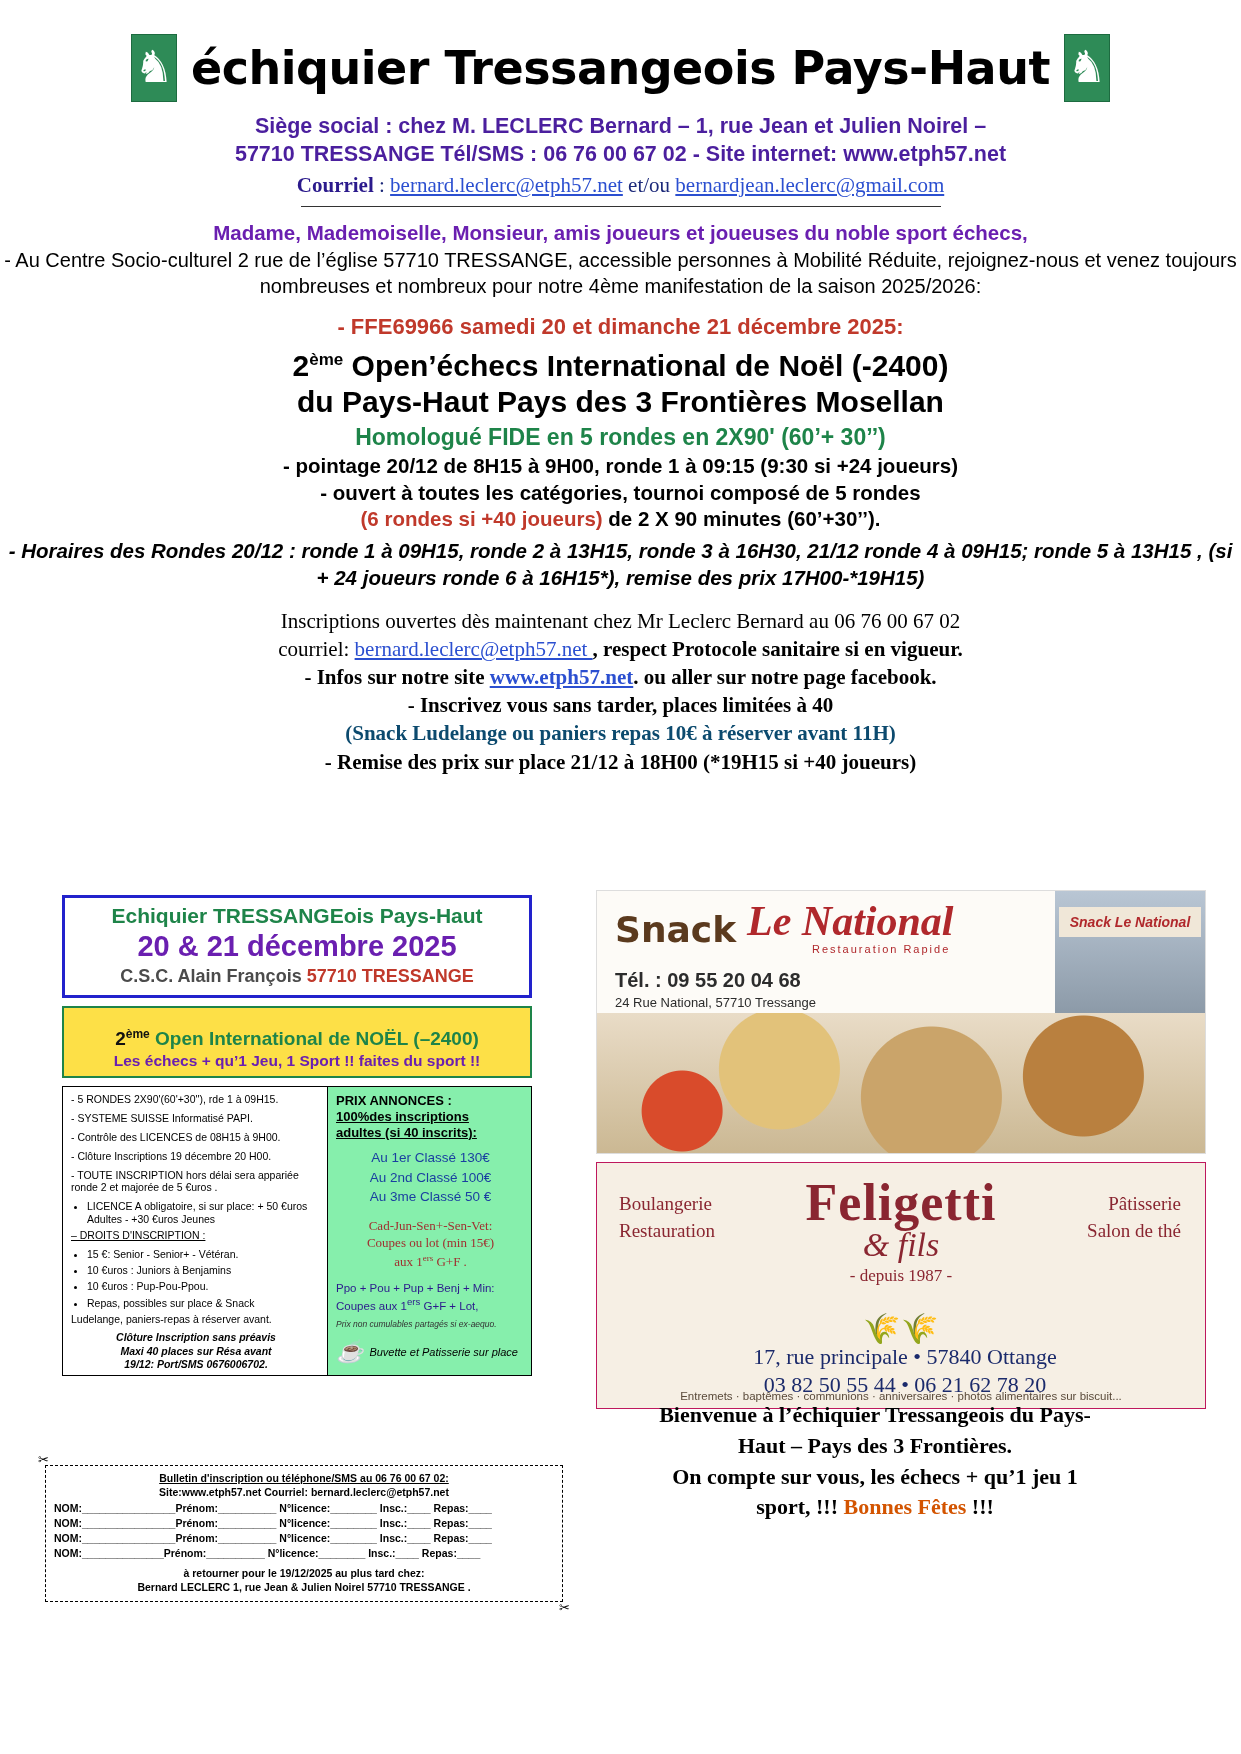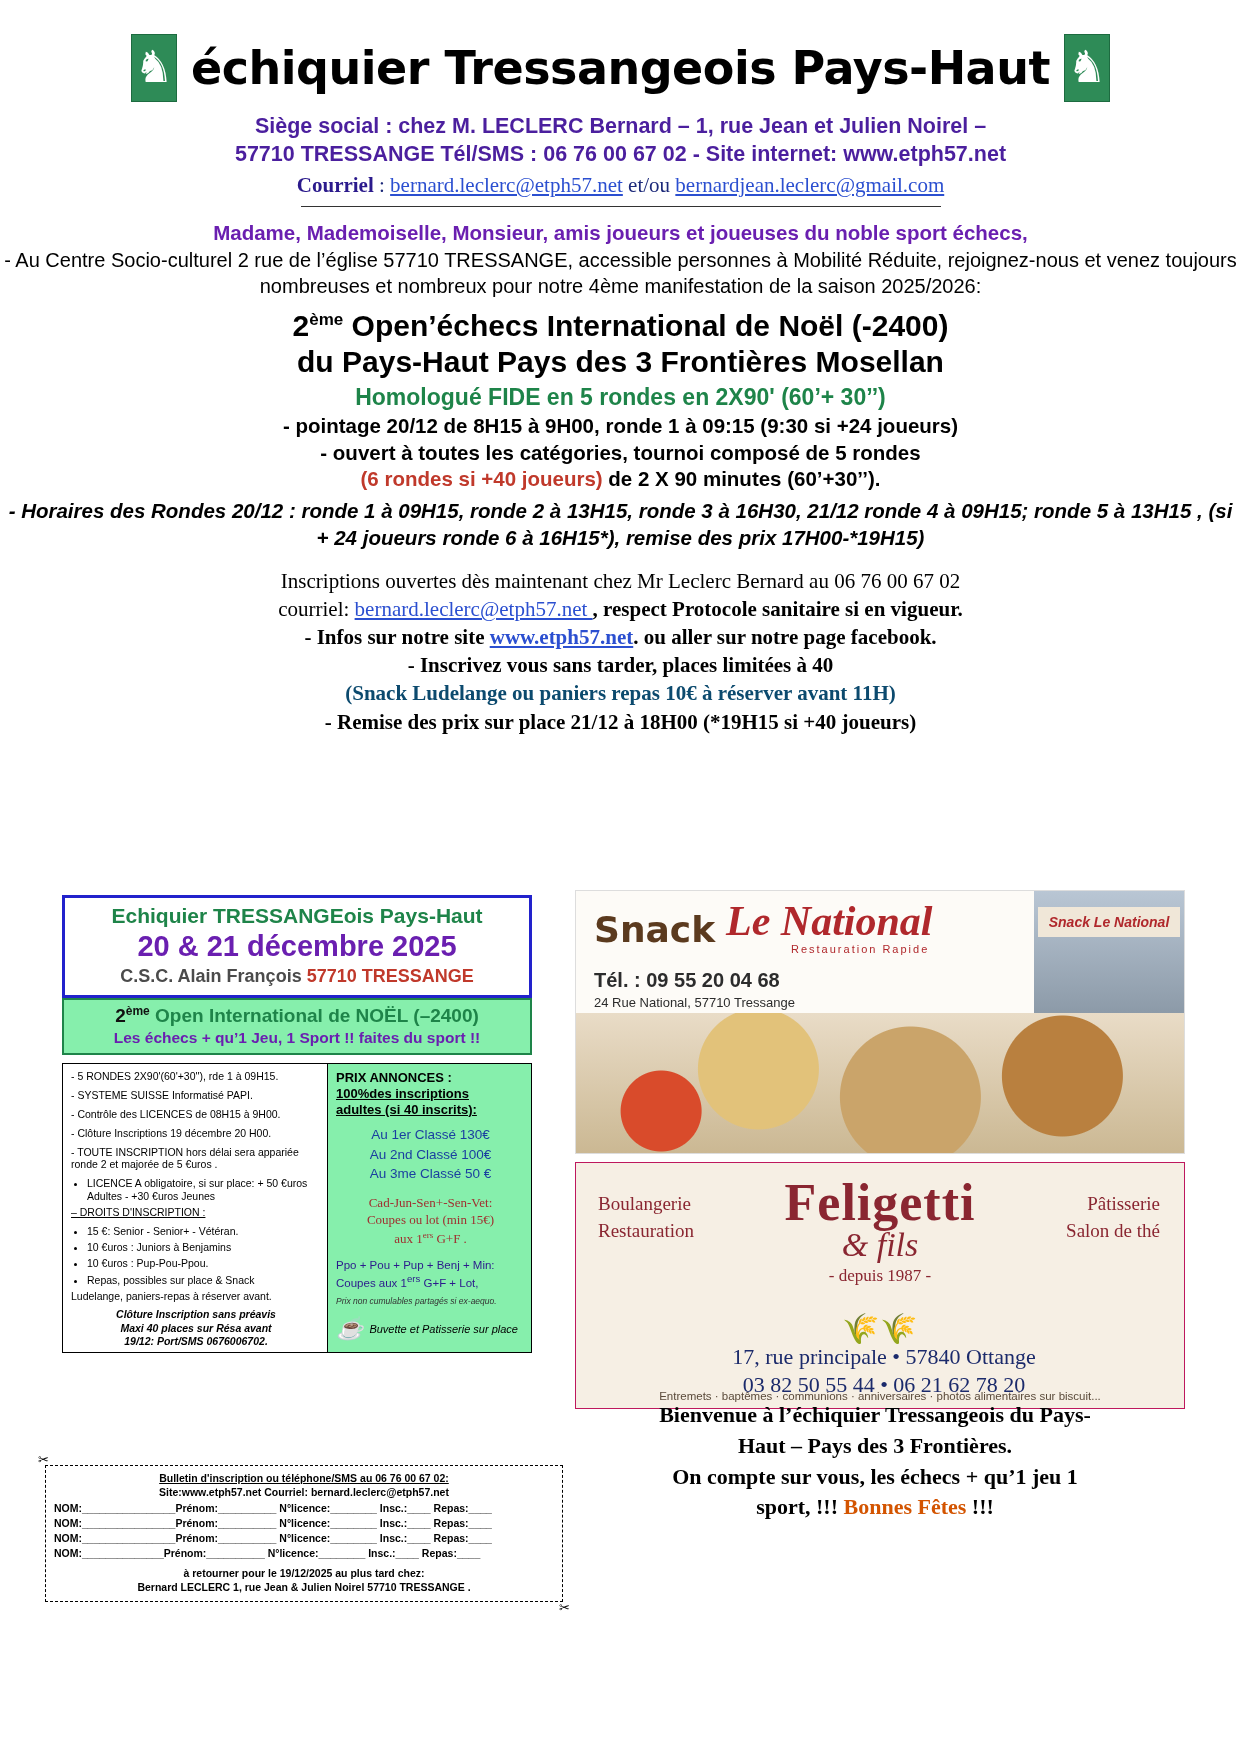--- a/index.html
+++ b/index.html
@@ -45,21 +45,21 @@
 
   
   .left-col{position:absolute;left:62px;top:15px;width:470px;}
   .poster-top{border:3px solid #2222cc;padding:6px 4px 8px;text-align:center;background:#fff;}
   .poster-top .t1{color:#1e8449;font-weight:bold;font-size:21px;}
   .poster-top .t2{color:#6a1fb0;font-weight:bold;font-size:29px;margin-top:2px;}
   .poster-top .t3{font-size:18px;font-weight:bold;margin-top:3px;}
   .poster-top .t3 .g{color:#4b4b4b;}
   .poster-top .t3 .r{color:#c0392b;}
 
-  .poster-sub{border:2px solid #1e8449;padding:4px 6px 6px;text-align:center;background:#86efac;}
+  .poster-sub{border:2px solid #1e8449;margin-top:8px;padding:19px 6px 6px;text-align:center;background:#fde047;}
   .poster-sub .s1{font-size:19px;font-weight:bold;color:#111;}
   .poster-sub .s1 sup{font-size:12px;}
   .poster-sub .s1 .grn{color:#1e8449;}
   .poster-sub .s2{font-size:15.5px;font-weight:bold;color:#6a1fb0;margin-top:2px;}
 
   .rules-wrap{margin-top:8px;display:flex;border:1px solid #000;background:#fff;}
   .rules-left{width:250px;padding:6px 6px 4px 8px;border-right:1px solid #000;}
   .rules-right{width:auto;flex:1;padding:6px 6px 4px 8px;background:#86efac;}
   .rules-left p{margin:0 0 6px 0;font-size:10.5px;line-height:1.22;}
   .rules-left p.u{text-decoration:underline;}
@@ -80,21 +80,21 @@
 
   
   .bulletin{position:absolute;left:45px;top:585px;width:500px;border:1px dashed #000;padding:6px 8px;background:#fff;}
   .bulletin .bt{text-align:center;font-size:10.5px;font-weight:bold;line-height:1.3;}
   .bulletin .bt .u{text-decoration:underline;}
   .bulletin .rowline{font-size:10.5px;font-weight:bold;margin-top:3px;letter-spacing:0px;}
   .bulletin .foot{text-align:center;font-size:10.5px;font-weight:bold;margin-top:7px;line-height:1.35;}
   .scissor{position:absolute;font-size:13px;}
 
   
-  .right-col{position:absolute;left:575px;top:10px;width:610px;}
+  .right-col{position:absolute;left:596px;top:10px;width:610px;}
   .ad-snack{height:262px;border:1px solid #ddd;background:#f5efe6;position:relative;overflow:hidden;}
   .ad-snack .white{position:absolute;left:0;top:0;width:100%;height:122px;background:#fdfbf7;}
   .ad-snack .sn1{position:absolute;left:18px;top:18px;font-size:36px;font-weight:bold;color:#5b3a1e;font-family:"DejaVu Sans",sans-serif;}
   .ad-snack .sn2{position:absolute;left:150px;top:6px;font-size:42px;font-style:italic;font-weight:bold;color:#b0282c;font-family:"Liberation Serif",serif;}
   .ad-snack .sn2s{position:absolute;left:215px;top:52px;font-size:11px;color:#b0282c;letter-spacing:2px;}
   .ad-snack .sn3{position:absolute;left:18px;top:78px;font-size:20px;font-weight:bold;color:#2c2c2c;}
   .ad-snack .sn4{position:absolute;left:18px;top:104px;font-size:13px;color:#2c2c2c;}
   .ad-snack .photo{position:absolute;left:0;top:122px;width:100%;height:140px;background:
       radial-gradient(circle at 14% 70%,#d94b2b 0 40px,transparent 41px),
       radial-gradient(circle at 30% 40%,#e2c27a 0 60px,transparent 61px),
@@ -148,20 +148,21 @@
       <a href="#">bernardjean.leclerc@gmail.com</a>
     </div>
     <div class="rule"></div>
   </div>
 
   <div class="intro">
     <div class="l1">Madame, Mademoiselle, Monsieur, amis joueurs et joueuses du noble sport échecs,</div>
     <div class="l2">- Au Centre Socio-culturel 2 rue de l’église 57710 TRESSANGE, accessible personnes à Mobilité Réduite, rejoignez-nous et venez toujours nombreuses et nombreux pour notre 4ème manifestation de la saison 2025/2026:</div>
   </div>
 
+  <div class="ffe">- FFE69966 samedi 20 et dimanche 21 décembre 2025:</div>
 
   <div class="open-title">
     <div>
       <span>2</span><sup>ème</sup><span> Open’échecs International de Noël (-2400)</span>
     </div>
     <div>du Pays-Haut Pays des 3 Frontières Mosellan</div>
   </div>
 
   <div class="homolog">Homologué FIDE en 5 rondes en 2X90' (60’+ 30’’)</div>
 

